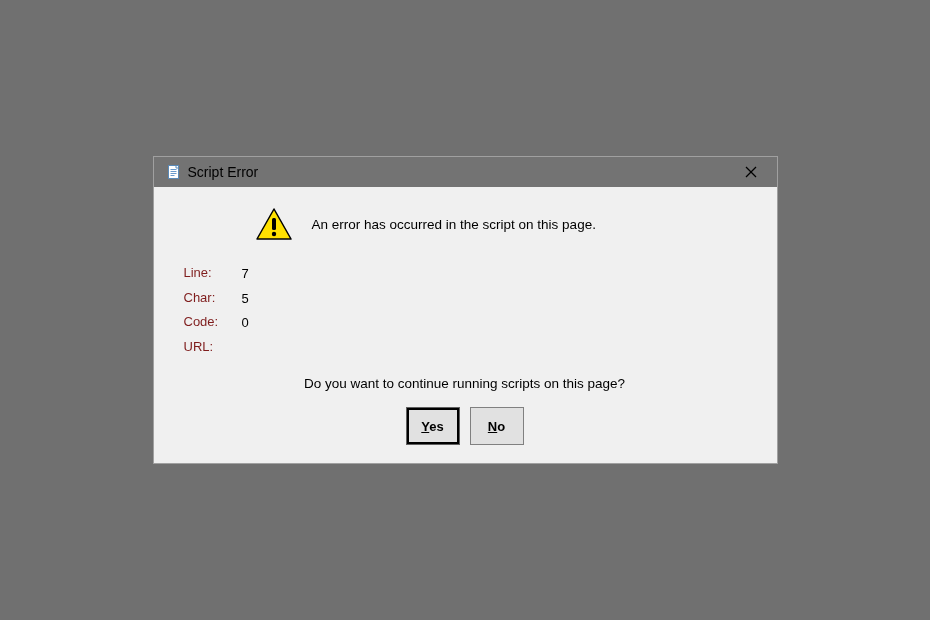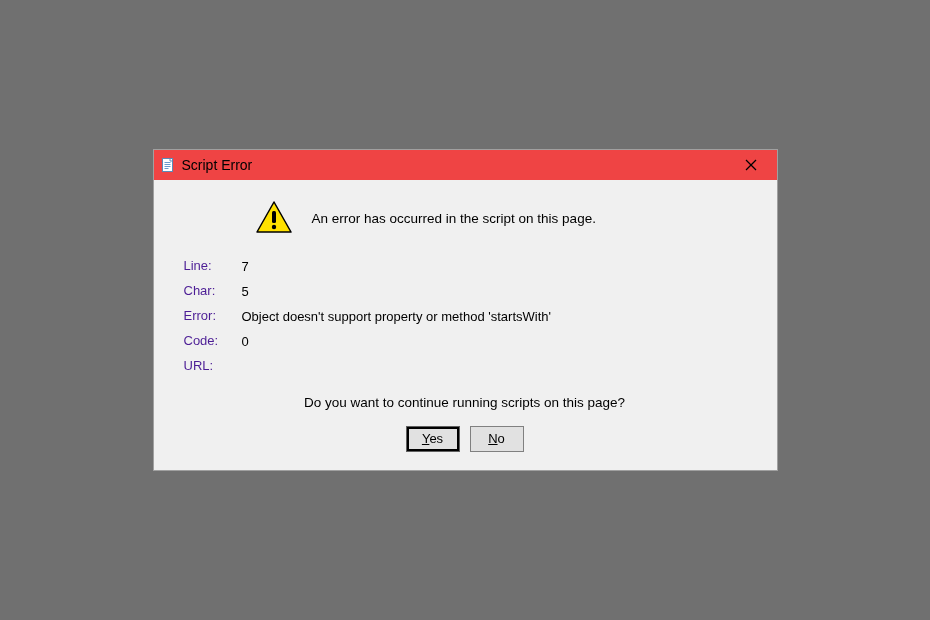--- a/index.html
+++ b/index.html
@@ -21,22 +21,22 @@
     .dialog {
       width: 625px;
       background: #f0f0f0;
       border: 1px solid #a0a0a0;
       box-shadow: none;
     }
     .titlebar {
       display: flex;
       align-items: center;
       justify-content: space-between;
-      padding: 4px 8px 4px 6px;
-      background: #ef4444;
+      padding: 4px 8px 4px 12px;
+      background: #737373;
     }
     .titlebar-left {
       display: flex;
       align-items: center;
       gap: 6px;
     }
     .title-icon {
       width: 16px;
       height: 16px;
       display: flex;
@@ -78,21 +78,21 @@
     .details {
       margin-bottom: 22px;
     }
     .detail-row {
       display: flex;
       align-items: flex-start;
       margin-bottom: 6px;
     }
     .detail-label {
       width: 58px;
-      color: #4c1d95;
+      color: #7f1d1d;
       font-size: 13px;
     }
     .detail-value {
       flex: 1;
       color: #000;
       font-size: 13px;
       word-break: break-word;
       line-height: 1.45;
     }
     .question {
@@ -101,31 +101,32 @@
       color: #000000;
       margin-bottom: 16px;
     }
     .buttons {
       display: flex;
       justify-content: center;
       gap: 0;
     }
     .btn {
       min-width: 54px;
-      height: 26px;
+      height: 38px;
       padding: 0 14px;
       background: #e1e1e1;
       border: 1px solid #808080;
       font-family: inherit;
       font-size: 13px;
       color: #000;
       cursor: pointer;
       display: flex;
       align-items: center;
       justify-content: center;
+      font-weight: bold;
     }
     .btn.focused {
       outline: 1px solid #000;
       outline-offset: -3px;
       box-shadow: inset 0 0 0 1px #000;
       border: 1px solid #606060;
     }
     .btn + .btn {
       margin-left: 10px;
       justify-content: center;
@@ -175,24 +176,20 @@
     <div class="details">
       <div class="detail-row">
         <span class="detail-label">Line:</span>
         <span class="detail-value">7</span>
       </div>
       <div class="detail-row">
         <span class="detail-label">Char:</span>
         <span class="detail-value">5</span>
       </div>
       <div class="detail-row">
-        <span class="detail-label">Error:</span>
-        <span class="detail-value">Object doesn't support property or method 'startsWith'</span>
-      </div>
-      <div class="detail-row">
         <span class="detail-label">Code:</span>
         <span class="detail-value">0</span>
       </div>
       <div class="detail-row">
         <span class="detail-label">URL:</span>
       </div>
     </div>
 
     <div class="question">Do you want to continue running scripts on this page?</div>
 

